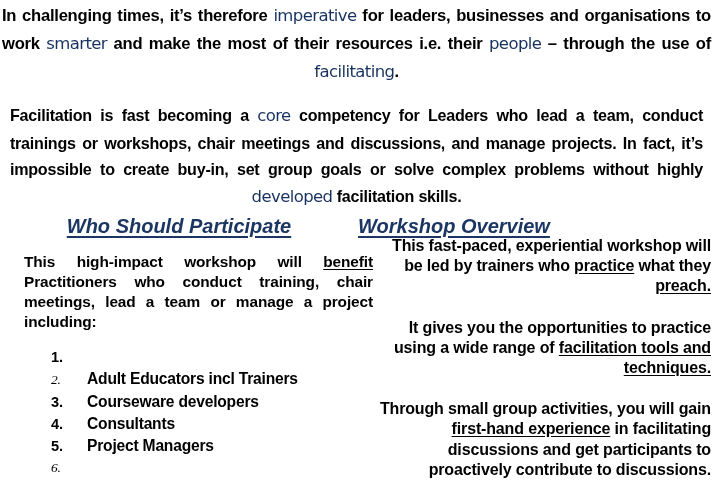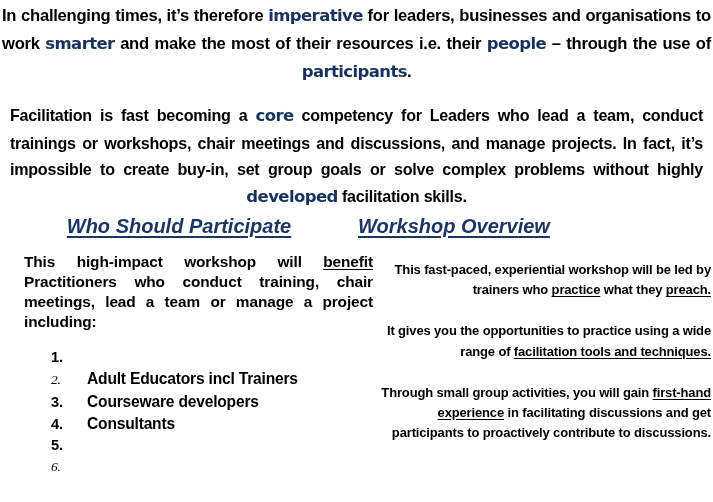--- a/index.html
+++ b/index.html
@@ -50,21 +50,21 @@
     text-align: justify;
     text-align-last: center;
     font-size: 16.1px;
     line-height: 26.5px;
   }
 
   
   .hl {
     color: #17325f;
     font-family: "DejaVu Sans", sans-serif;
-    font-weight: bold;
+    font-weight: normal;
     font-size: 16.5px;
     letter-spacing: -0.6px;
   }
 
   
   .col-heading {
     position: absolute;
     color: #1c3664;
     font-family: "Liberation Sans", sans-serif;
     font-style: italic;
@@ -127,38 +127,38 @@
     font-style: italic;
     font-weight: normal;
     font-size: 13.4px;
   }
   .list li .txt { flex: 1 1 auto; }
 
   
   .right-col {
     position: absolute;
     left: 370px;
-    top: 260px;
+    top: 236px;
     width: 341px;
     text-align: right;
     font-family: "Liberation Sans", sans-serif;
     font-weight: bold;
-    font-size: 13px;
+    font-size: 16px;
     line-height: 20.2px;
     letter-spacing: -0.15px;
   }
   .right-col p { margin: 0; }
   .right-col .gap { height: 21px; }
 </style>
 </head>
 <body>
 
 <div class="page">
 
-  <div class="intro para-1"><span>In challenging times, it’s therefore </span><span class="hl">imperative</span><span> for leaders, businesses and organisations to work </span><span class="hl">smarter</span><span> and make the most of their resources i.e. their </span><span class="hl">people</span><span> – through the use of </span><span class="hl">participants</span><span>.</span></div>
+  <div class="intro para-1"><span>In challenging times, it’s therefore </span><span class="hl">imperative</span><span> for leaders, businesses and organisations to work </span><span class="hl">smarter</span><span> and make the most of their resources i.e. their </span><span class="hl">people</span><span> – through the use of </span><span class="hl">facilitating</span><span>.</span></div>
 
   <div class="intro para-2"><span>Facilitation is fast becoming a </span><span class="hl">core</span><span> competency for Leaders who lead a team, conduct trainings or workshops, chair meetings and discussions, and manage projects. In fact, it’s impossible to create buy-in, set group goals or solve complex problems without highly </span><span class="hl">developed</span><span> facilitation skills.</span></div>
 
   <div class="col-heading" id="heading-left">Who Should Participate</div>
 
   <div class="col-heading" id="heading-right">Workshop Overview</div>
 
   <div class="left-col">
     <div class="left-para"><span>This high-impact workshop will </span><span class="u">benefit</span><span> Practitioners who conduct training, chair meetings, lead a team or manage a project including:</span></div>
     <ol class="list" id="participant-list">
@@ -172,20 +172,21 @@
         <li>
           <span class="num">3.</span>
           <span class="txt">Courseware developers</span>
         </li>
         <li>
           <span class="num">4.</span>
           <span class="txt">Consultants</span>
         </li>
         <li>
           <span class="num">5.</span>
+          <span class="txt">Project Managers</span>
         </li>
         <li class="alt">
           <span class="num">6.</span>
         </li>
       </ol>
   </div>
 
   <div class="right-col" id="right-paragraphs">
       <p><span>This fast-paced, experiential workshop will be led by trainers who </span><span class="u">practice</span><span> what they </span><span class="u">preach.</span></p>
       <div class="gap"></div>

